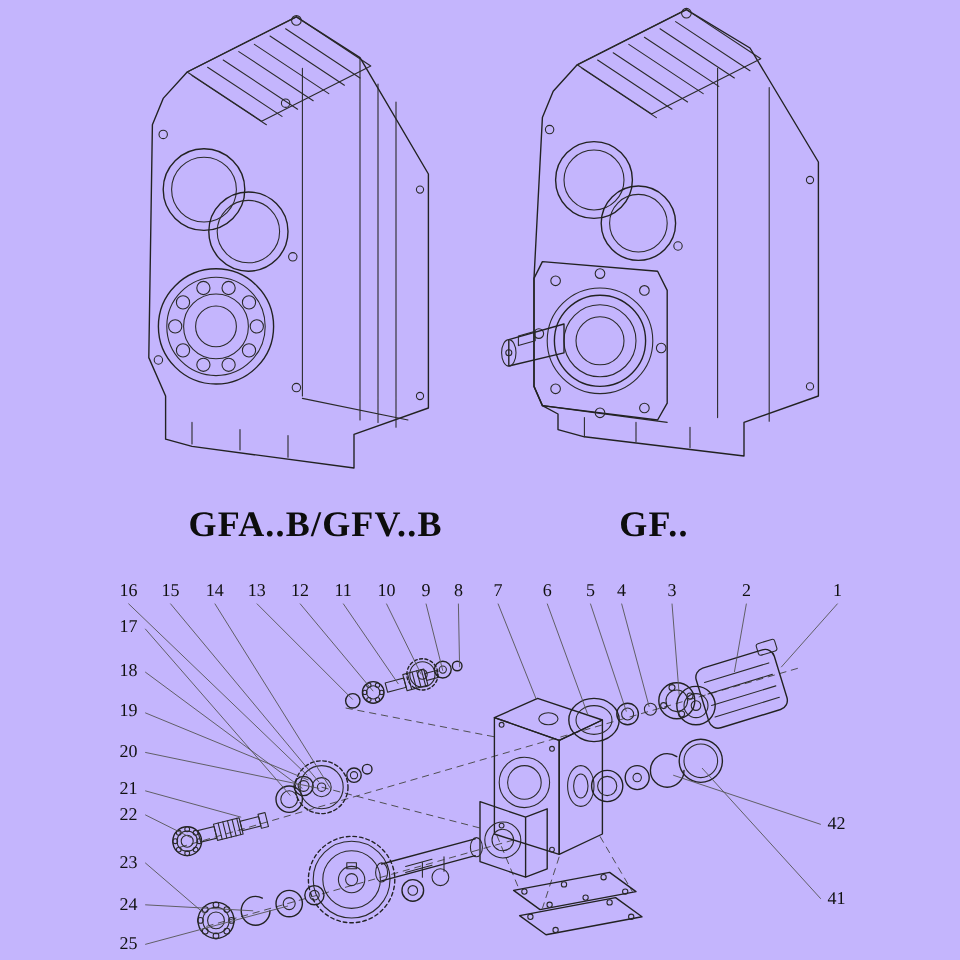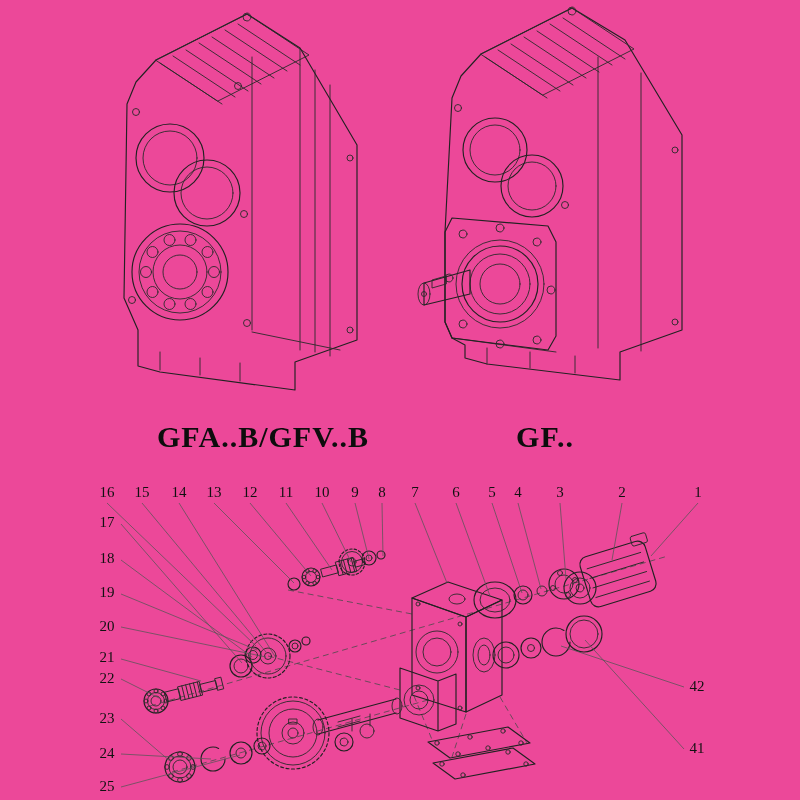--- a/index.html
+++ b/index.html
@@ -1,16 +1,16 @@
 <!DOCTYPE html>
 <html><head>
 <meta charset="utf-8">
 <style>
   html,body{margin:0;padding:0;background:#ffffff;}
-  .stage{position:relative;width:800px;height:800px;background:#ec4899;overflow:hidden;
+  .stage{position:relative;width:800px;height:800px;background:#c4b5fd;overflow:hidden;
          font-family:"Liberation Serif", serif;}
   svg{display:block}
   .s  {stroke:#222;fill:none;stroke-width:1.15;stroke-linejoin:round;stroke-linecap:round}
   .s2 {stroke:#2a2a2a;fill:none;stroke-width:0.9;stroke-linejoin:round;stroke-linecap:round}
   .dash{stroke:#4a4a4a;fill:none;stroke-width:0.8;stroke-dasharray:6 4}
   .leader{stroke:#555;stroke-width:0.75;fill:none}
   .num{font-family:"Liberation Serif",serif;font-size:15px;fill:#111}
   .model{font-family:"Liberation Serif",serif;font-size:30px;font-weight:bold;fill:#0d0d0d;letter-spacing:1px}
 </style>
 </head>

